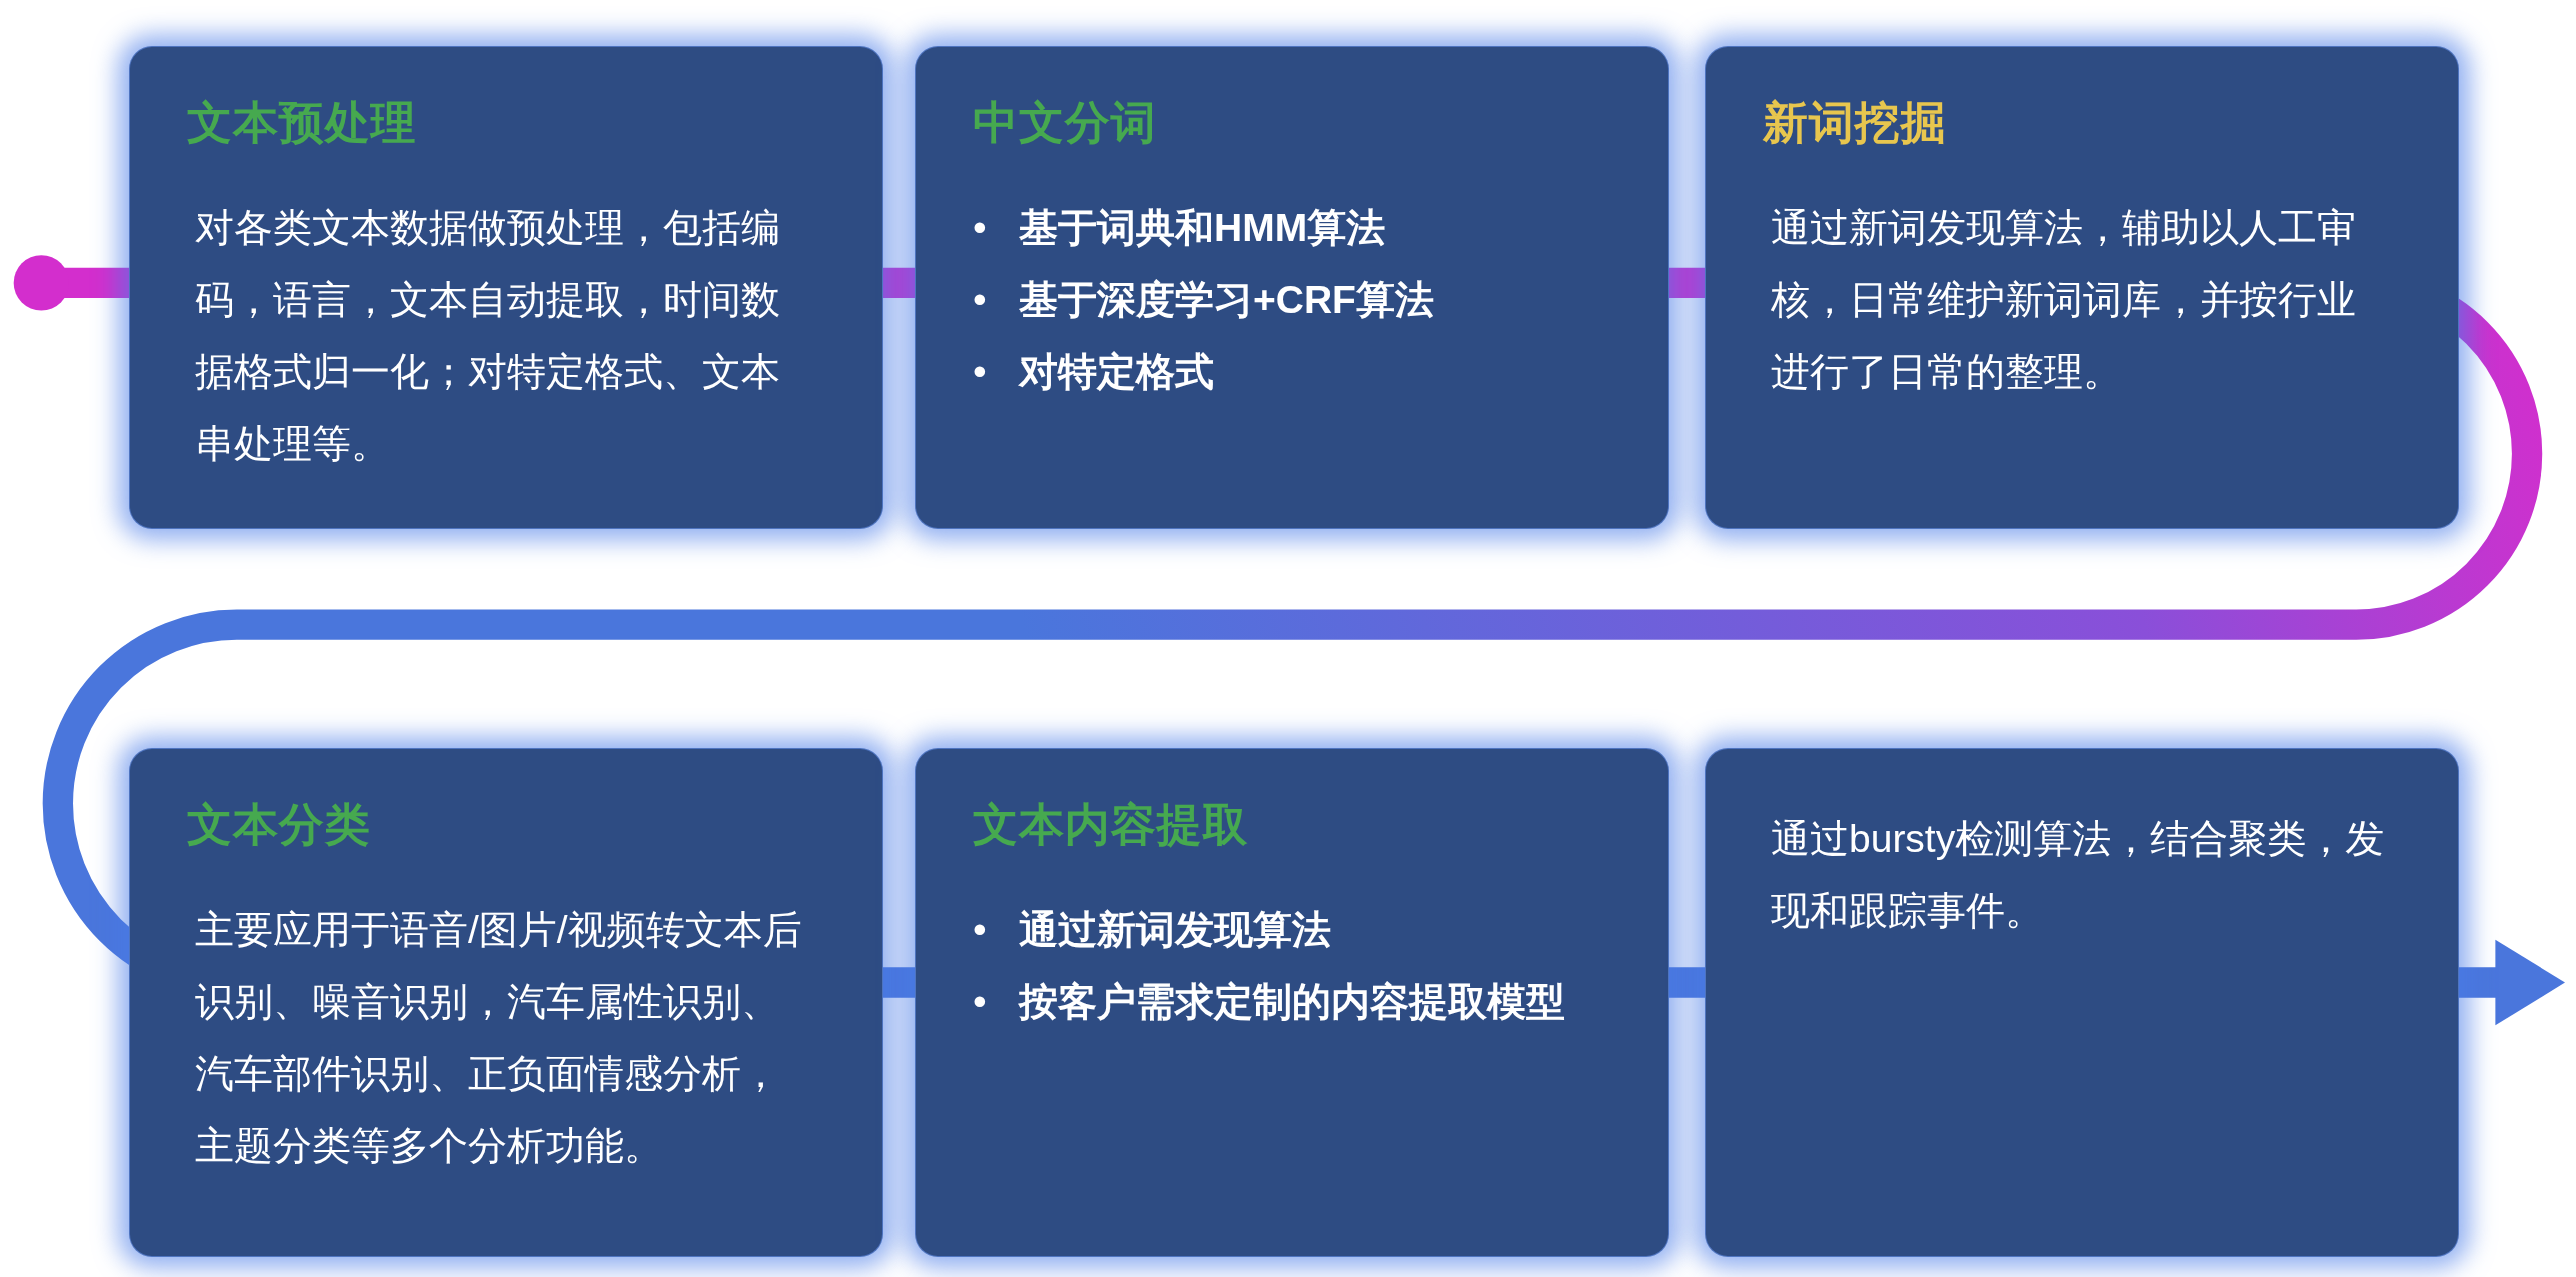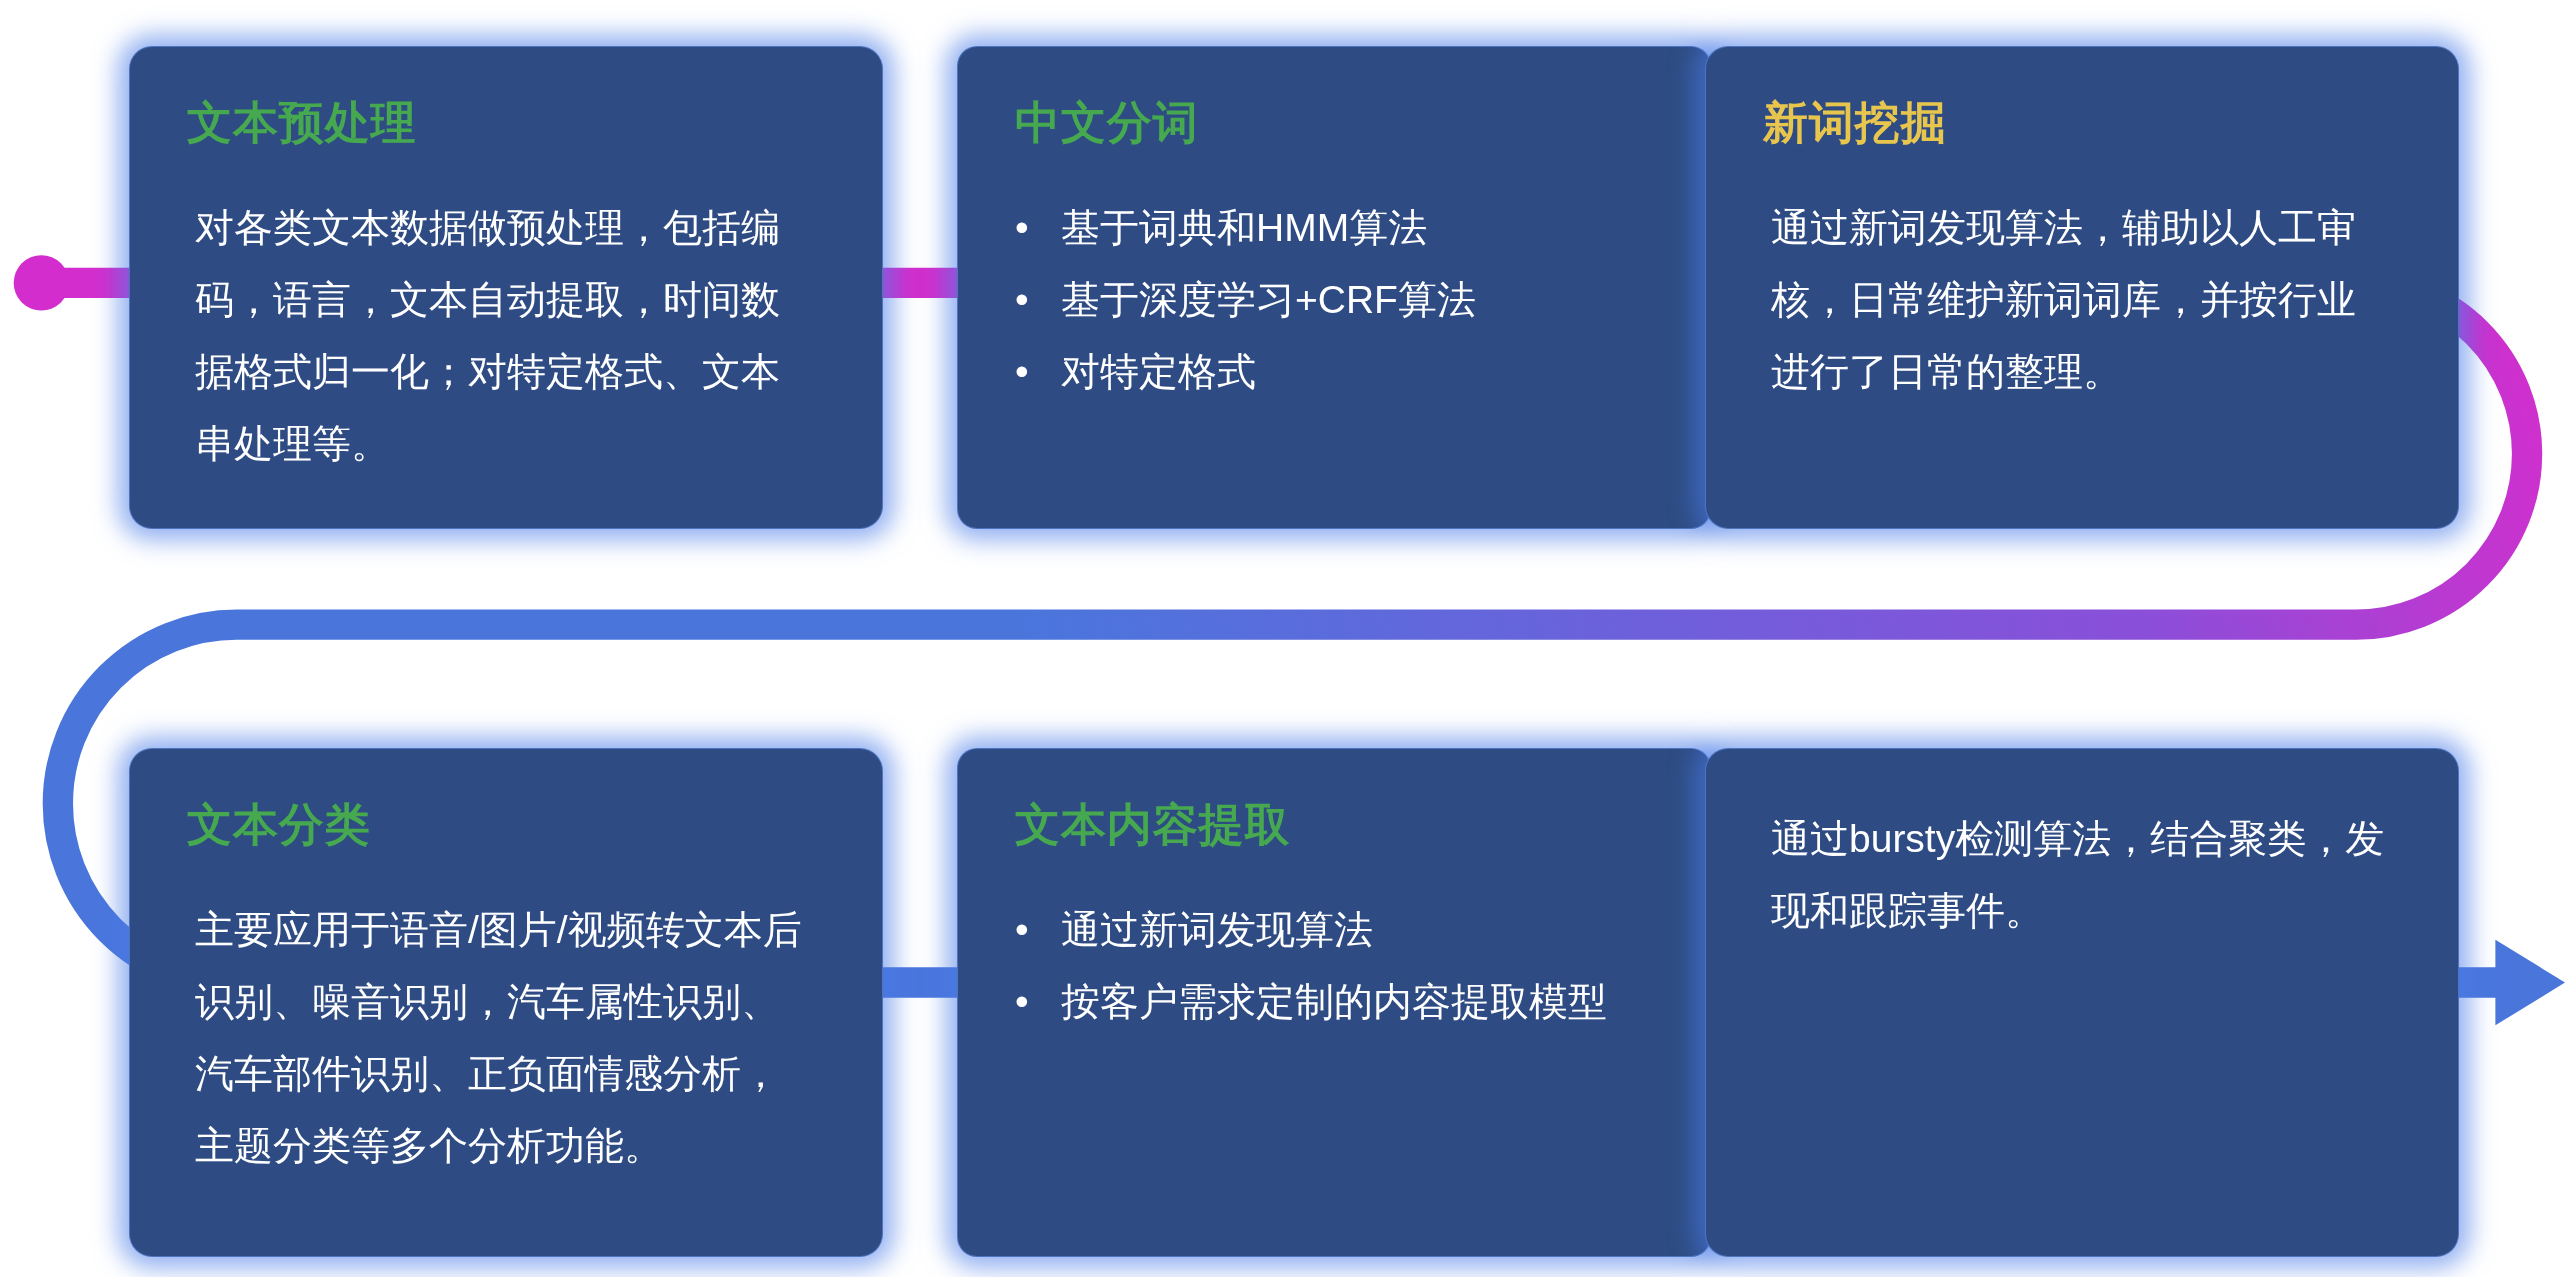--- a/index.html
+++ b/index.html
@@ -48,21 +48,21 @@
     box-sizing:border-box;
     background:var(--card-bg);
     border:1.8px solid var(--card-border);
     border-radius:23px;
     box-shadow:0 0 25px 10.7px var(--card-glow);
     padding:46px 57px 0 57px;
     z-index:1;
     color:var(--body-text);
   }
   .c1{left:129px;}
-  .c2{left:957px;border-radius:20px;}
+  .c2{left:915px;}
   .c3{left:1705px;}
   .r1{top:46px;height:483px;}
   .r2{top:748px;height:509px;}
   .card-title{
     margin:0 0 39px 0;
     font-size:45px;
     font-weight:700;
     letter-spacing:0.9px;
   }
   .card[data-accent="green"] .card-title{color:var(--title-green);}
@@ -74,21 +74,21 @@
   }
   .card-list{
     margin:0;
     padding:0;
     list-style:none;
     font-size:39px;
     line-height:1.85;
   }
   .card-list li{display:flex;align-items:flex-start;}
   .bullet{flex:0 0 46px;}
-  .bullet-text{flex:1;}
+  .bullet-text{flex:1;font-weight:bold;}
 </style>
 </head>
 <body>
 
 <div class="canvas">
 
   <svg class="flow-svg" viewBox="0 0 2886 1431" aria-hidden="true">
     <defs>
       <linearGradient id="flowCurveGrad" gradientUnits="userSpaceOnUse" x1="2831" y1="317" x2="64" y2="1101">
         <stop offset="0" style="stop-color:var(--flow-magenta)"></stop>

